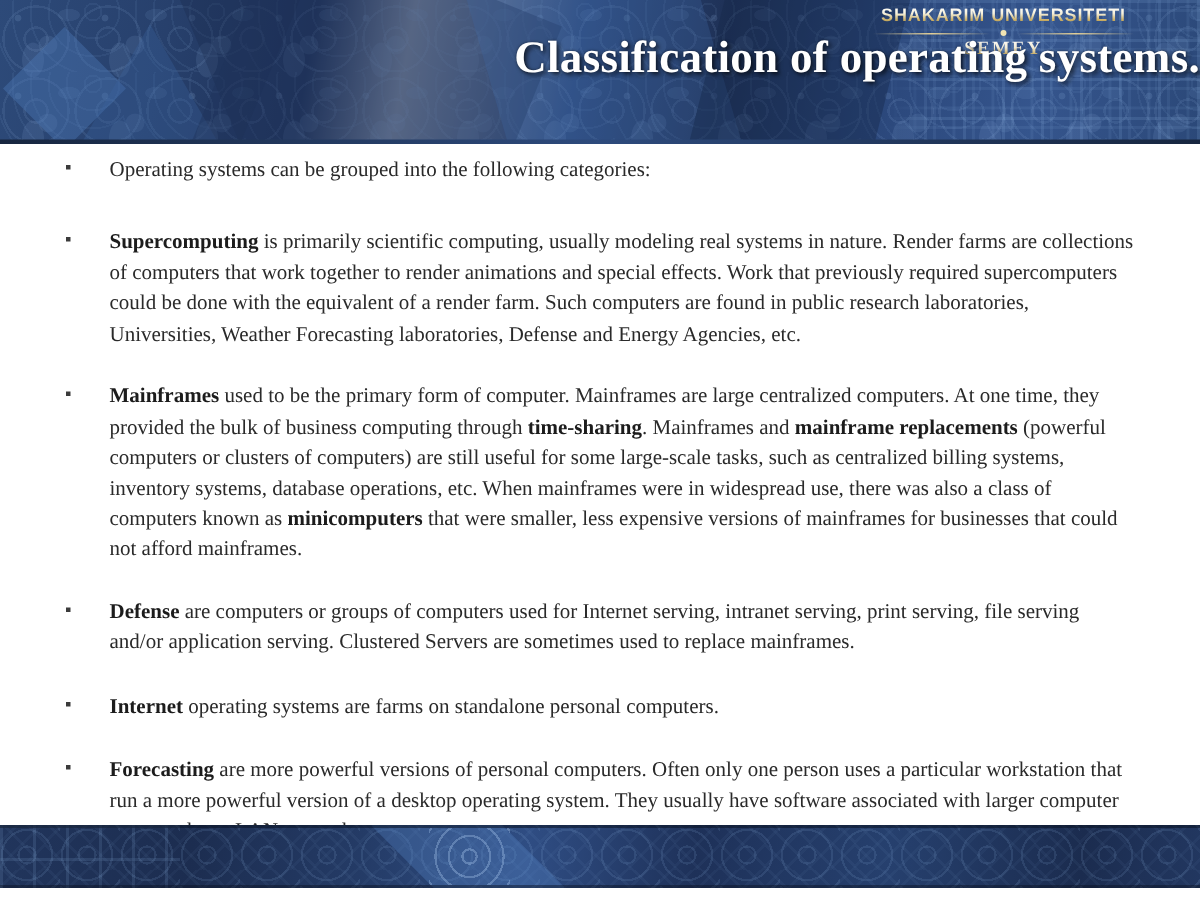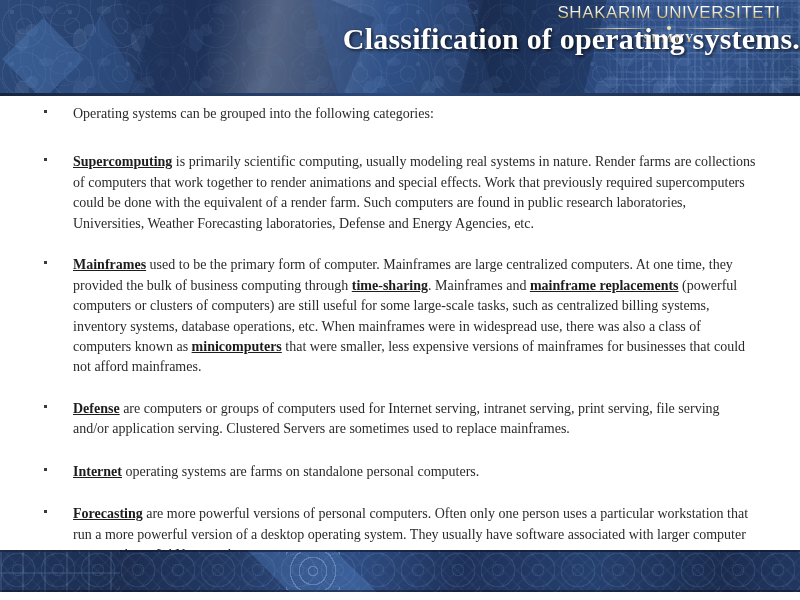--- a/index.html
+++ b/index.html
@@ -173,21 +173,21 @@
   }
   .bullet-row:last-child { margin-bottom: 0; }
   .bullet-mark {
     position: absolute;
     left: 4px;
     top: 6px;
     width: 3px;
     height: 3px;
     background: #3b3b3b;
   }
-  .bullet-text b { font-weight: bold; color: #1c1c1c; text-decoration: underline; }
+  .bullet-text b { font-weight: bold; color: #1c1c1c; }
 
   
   .gap-intro  { margin-bottom: 28px; }
   .gap-para   { margin-bottom: 21px; }
   .gap-small  { margin-bottom: 22px; }
 
   
   .footer-band {
     position: absolute;
     left: 0;
@@ -262,22 +262,22 @@
   .logo-lockup {
     position: absolute;
     right: 16px;
     top: 4px;
     width: 230px;
     text-align: center;
     z-index: 4;
   }
   .logo-main {
     font-family: "Liberation Sans", "DejaVu Sans", sans-serif;
-    font-weight: normal;
-    font-size: 17px;
+    font-weight: bold;
+    font-size: 12px;
     letter-spacing: .6px;
     background: linear-gradient(to bottom, #ffffff 0%, #f6f1dd 38%, #c9ad63 72%, #9a7c33 100%);
     -webkit-background-clip: text;
             background-clip: text;
     color: transparent;
     -webkit-text-fill-color: transparent;
     text-shadow: none;
     white-space: nowrap;
     line-height: 1.1;
   }

